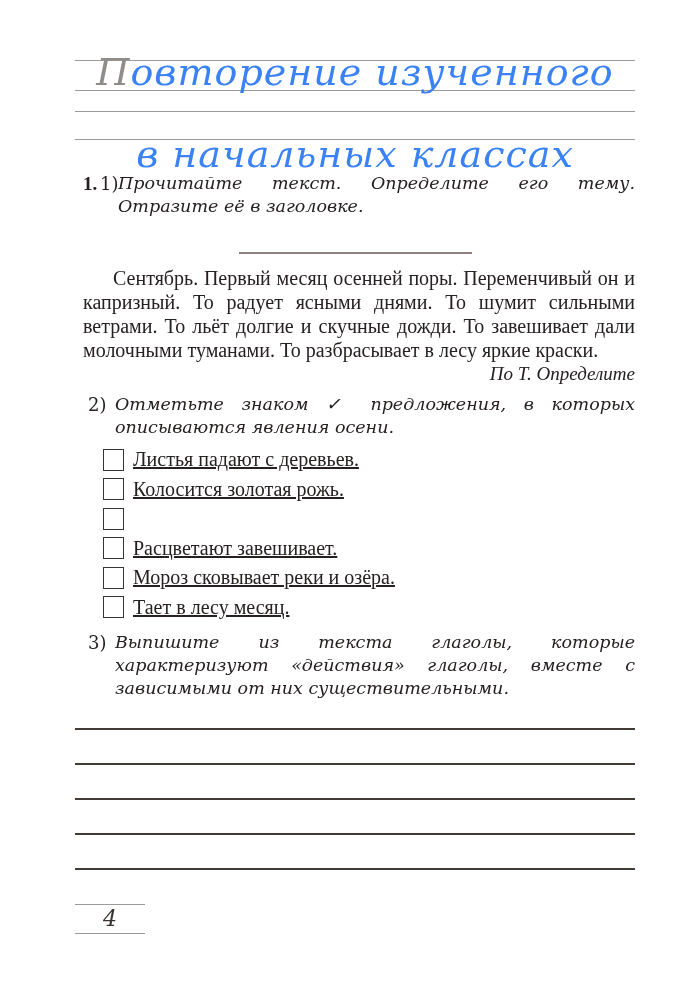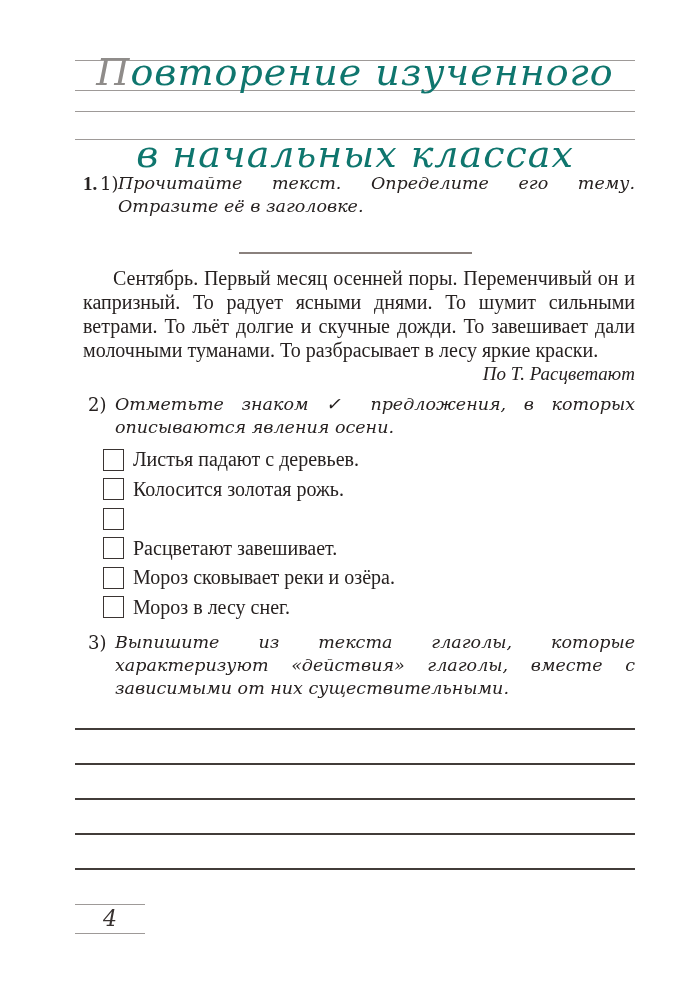--- a/index.html
+++ b/index.html
@@ -39,21 +39,21 @@
   .title-line {
     position: absolute;
     left: 0;
     width: 100%;
     text-align: center;
     font-family: "DejaVu Serif", serif;
     font-style: italic;
     font-size: 38px;
     line-height: 40px;
     letter-spacing: 1px;
-    color: #0f766e;
+    color: #3b82f6;
     white-space: nowrap;
   }
   .t1 { top: 52px; }
   .t1::first-letter { color: #8f8c8a; }
   .t2 { top: 102px; margin-top: 32px; }
 
   
   .content {
     position: absolute;
     left: 75px;
@@ -118,20 +118,21 @@
     line-height: 23px;
     text-align: justify;
   }
   .part2 { margin-top: 7px; }
   .part3 { margin-top: 9px; }
   .checklist { margin: 6px 0 0 28px; }
   .check-row {
     display: flex;
     align-items: center;
     height: 29.5px;
+    text-decoration: underline;
   }
   .checkbox {
     flex: none;
     width: 19px;
     height: 20px;
     border: 1.5px solid #3a3432;
     background: #ffffff;
     margin-right: 9px;
   }
   .check-label {
@@ -184,21 +185,21 @@
     <div class="ex-header">
       <span class="ex-num">1.</span>
       <div class="instr">
         <span class="marker">1)</span><span>Прочитайте текст. Определите его тему. Отразите её в заголовке.</span>
       </div>
     </div>
 
     <div class="answer-line"></div>
 
     <p class="reading">Сентябрь. Первый месяц осенней поры. Переменчивый он и капризный. То радует ясными днями. То шумит сильными ветрами. То льёт долгие и скучные дожди. То завешивает дали молочными туманами. То разбрасывает в лесу яркие краски.</p>
-    <div class="attribution">По Т. Расцветают</div>
+    <div class="attribution">По Т. Определите</div>
 
     <div class="part part2">
       <span class="marker">2)</span><span>Отметьте знаком ✓ предложения, в которых описываются явления осени.</span>
     </div>
 
     <div class="checklist">
       <div class="check-row">
         <span class="checkbox"></span>
         <span class="check-label">Листья падают с деревьев.</span>
       </div>
@@ -212,21 +213,21 @@
       <div class="check-row">
         <span class="checkbox"></span>
         <span class="check-label">Расцветают завешивает.</span>
       </div>
       <div class="check-row">
         <span class="checkbox"></span>
         <span class="check-label">Мороз сковывает реки и озёра.</span>
       </div>
       <div class="check-row">
         <span class="checkbox"></span>
-        <span class="check-label">Мороз в лесу снег.</span>
+        <span class="check-label">Тает в лесу месяц.</span>
       </div>
     </div>
 
     <div class="part part3">
       <span class="marker">3)</span><span>Выпишите из текста глаголы, которые характеризуют «действия» глаголы, вместе с зависимыми от них существительными.</span>
     </div>
 
     <div class="writing-lines">
       <div class="writing-line"></div>
       <div class="writing-line"></div>

